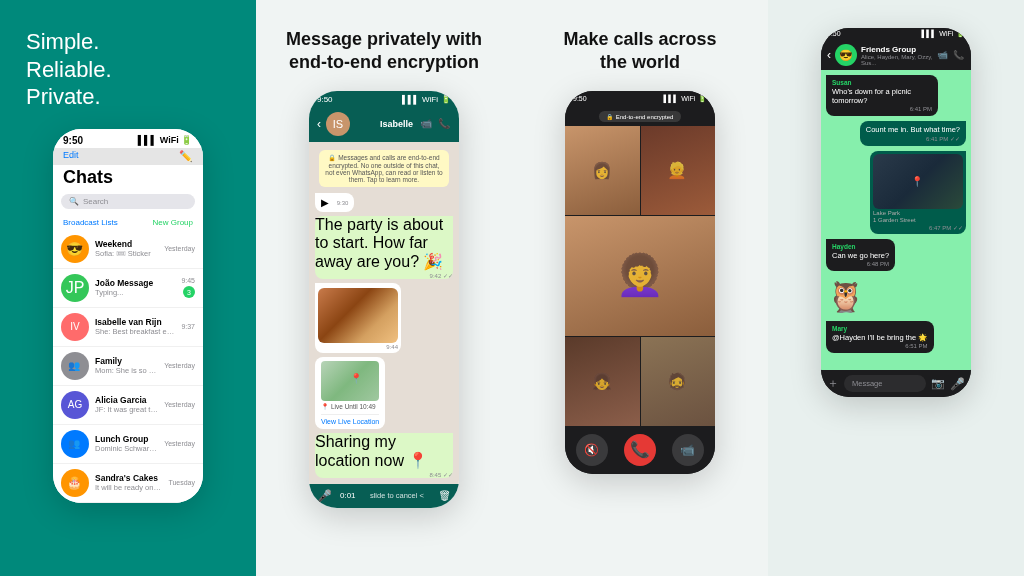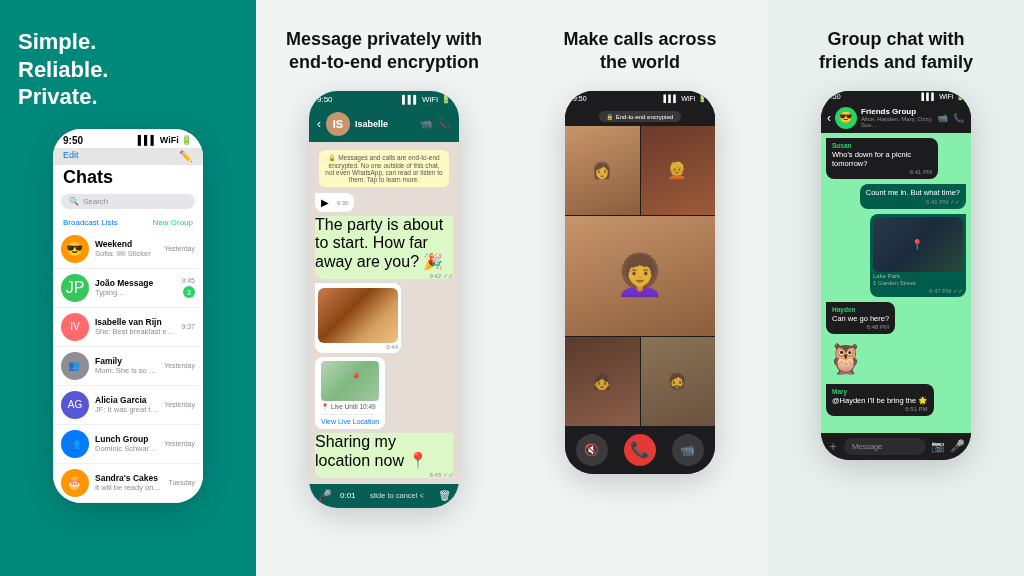--- a/index.html
+++ b/index.html
@@ -167,21 +167,20 @@
       display: flex;
       align-items: center;
       padding: 6px 8px 6px;
       gap: 5px;
     }
     .phone2-back { color: #fff; font-size: 12px; }
     .phone2-avatar {
       width: 24px; height: 24px; border-radius: 50%;
       background: #ccc; display: flex; align-items: center; justify-content: center;
       font-size: 12px;
-      font-weight: bold;
     }
     .phone2-name { color: #fff; font-size: 9px; font-weight: 600; flex: 1; }
     .phone2-icons { display: flex; gap: 6px; color: #fff; font-size: 10px; }
 
     .phone2-messages {
       background: #E5DDD5;
       padding: 6px 6px;
       min-height: 260px;
       display: flex;
       flex-direction: column;
@@ -410,21 +409,21 @@
       align-items: center;
       justify-content: center;
       font-size: 16px;
       color: rgba(255,255,255,0.7);
     }
   </style>
 </head>
 <body>
 
 <div class="panel panel-1">
-  <div class="headline" style="color:#fff;font-size:22px;font-weight:700;line-height:1.25;margin-bottom:18px;align-self:flex-start;">
+  <div class="headline" style="color:#fff;font-size:22px;font-weight:400;line-height:1.25;margin-bottom:18px;align-self:flex-start;margin-left:8px;">
     <span style="white-space:pre-line;">Simple.
 Reliable.
 Private.</span>
   </div>
 
   <div class="phone" style="width:150px;border-radius:28px;">
 
     <div class="phone1-status">
       <span class="time">9:50</span>
       <div class="icons">
@@ -542,21 +541,21 @@
       <div style="display:flex;gap:3px;">
         <span>▌▌▌</span>
         <span>WiFi</span>
         <span>🔋</span>
       </div>
     </div>
 
     <div class="phone2-header">
       <span class="phone2-back">‹</span>
       <div class="phone2-avatar" style="background:#c8956b;font-size:11px;color:#fff;">IS</div>
-      <div style="flex:1;">
+      <div style="flex:1;margin-left:25px;">
         <div class="phone2-name">Isabelle</div>
       </div>
       <div class="phone2-icons">
         <span>📹</span>
         <span>📞</span>
       </div>
     </div>
 
     <div class="phone2-messages">
 
@@ -644,24 +643,20 @@
 
     <div class="phone3-controls">
       <div class="ctrl-btn ctrl-btn-dark">🔇</div>
       <div class="ctrl-btn ctrl-btn-red" style="font-size:16px;">📞</div>
       <div class="ctrl-btn ctrl-btn-dark">📹</div>
     </div>
   </div>
 </div>
 
 <div class="panel panel-4" style="background:#e8f0ee;">
-  <div class="headline">
-    <span style="white-space:pre-line;">Group chat with
-friends and family</span>
-  </div>
 
   <div class="phone phone-dark" style="width:150px;border-radius:28px;">
 
     <div class="phone4-status">
       <span>9:50</span>
       <div style="display:flex;gap:3px;">
         <span>▌▌▌</span>
         <span>WiFi</span>
         <span>🔋</span>
       </div>

